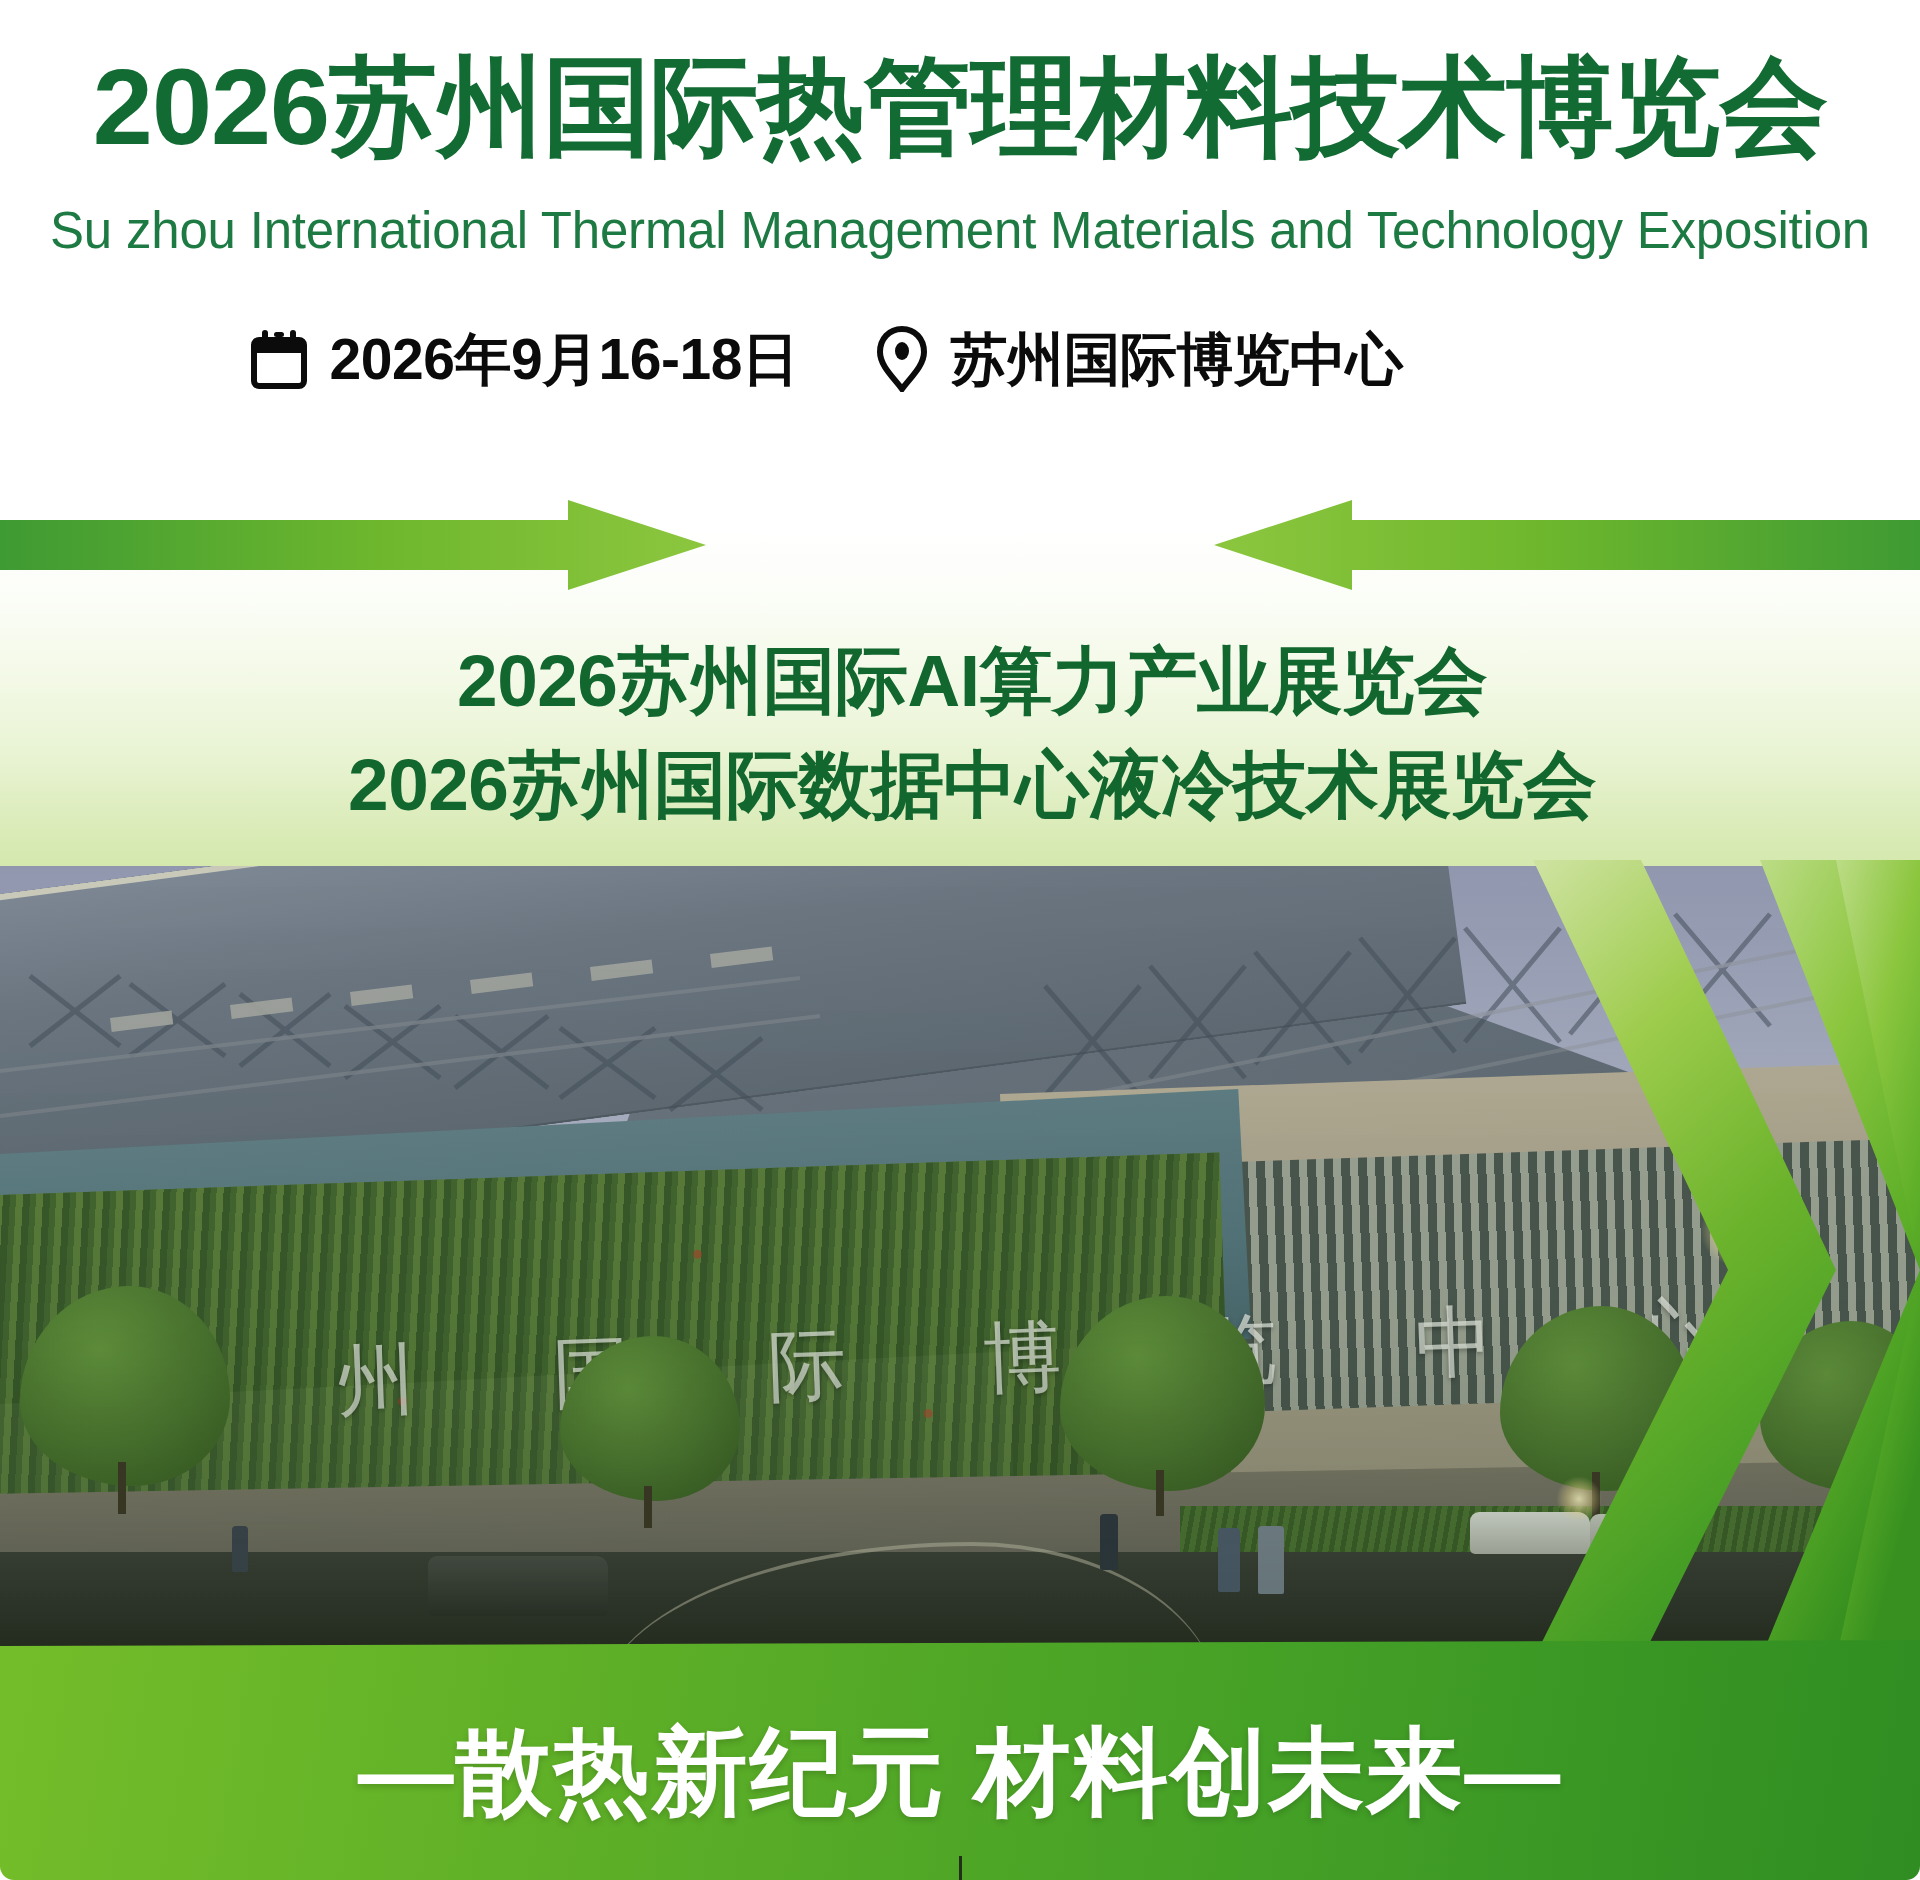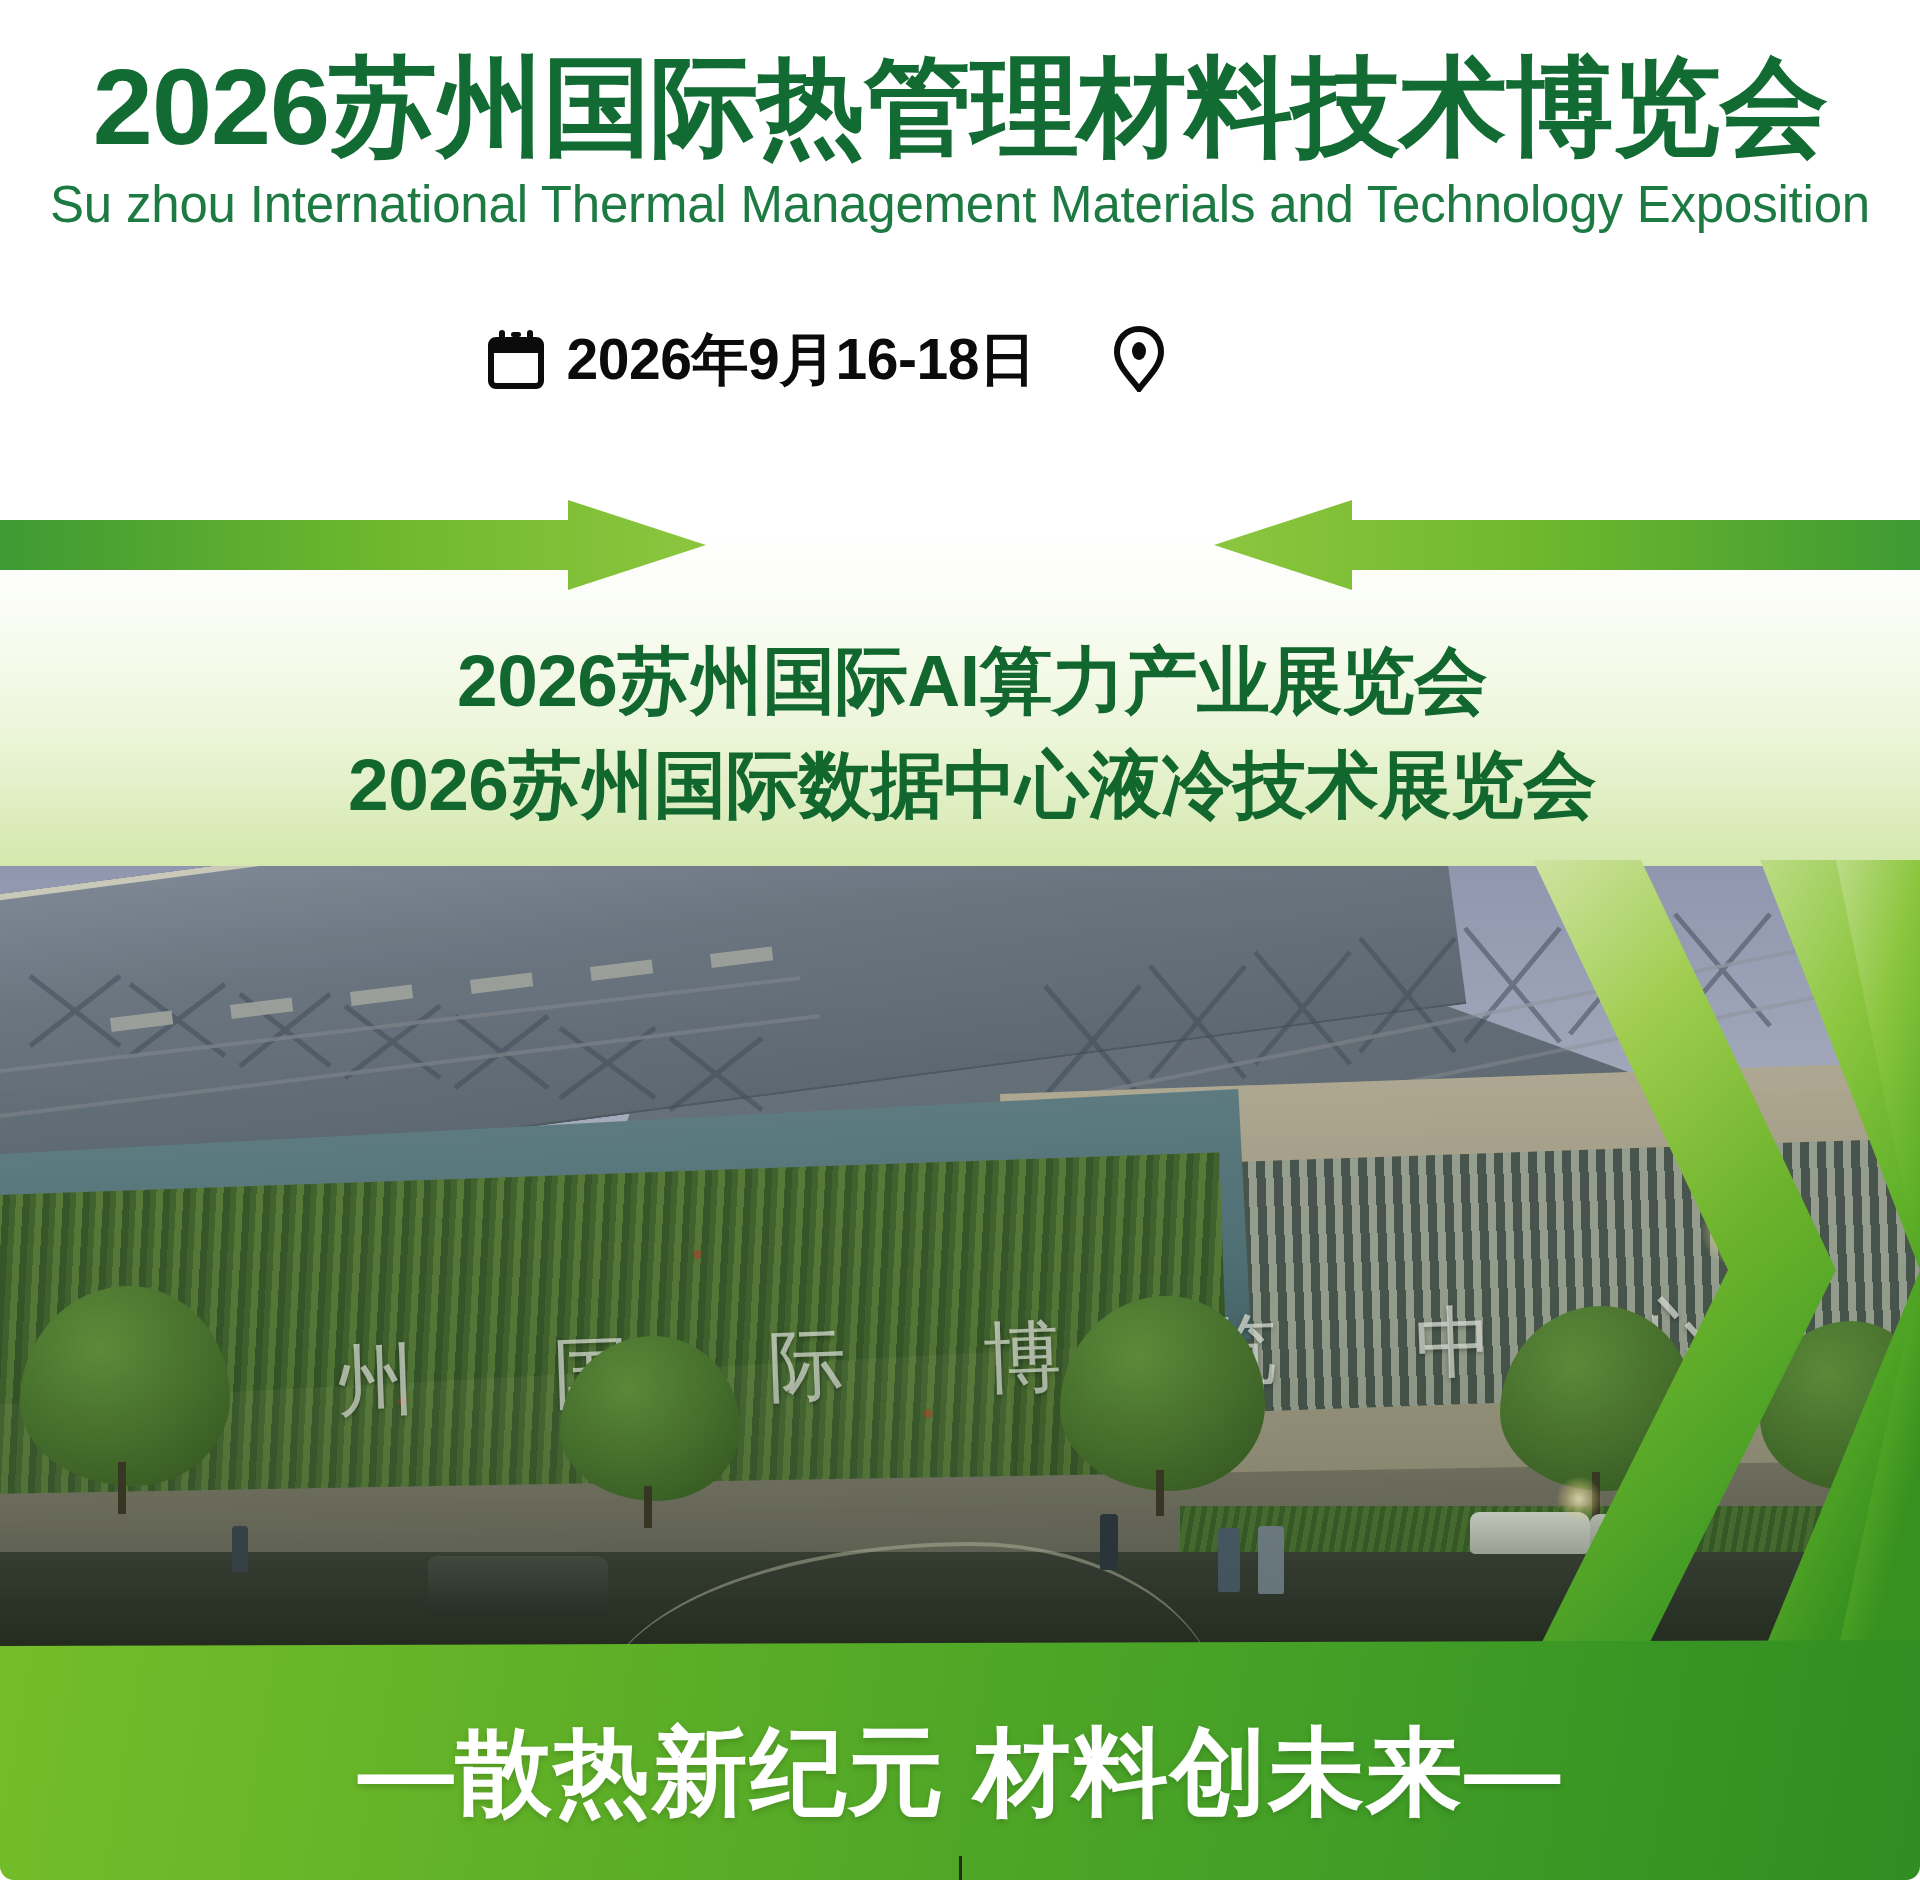--- a/index.html
+++ b/index.html
@@ -48,21 +48,21 @@
     font-size: 108px;
     line-height: 122px;
     font-weight: 700;
     color: #136b34;
     letter-spacing: -1px;
     white-space: nowrap;
     font-family: "Liberation Sans", "DejaVu Sans", sans-serif;
   }
   .main-title-en {
     position: absolute;
-    left: 0; top: 176px;
+    left: 0; top: 202px;
     width: 1920px;
     font-size: 51px;
     line-height: 58px;
     font-weight: 400;
     color: #1d7a43;
     letter-spacing: -0.2px;
     white-space: nowrap;
     font-family: "Liberation Sans", "DejaVu Sans", sans-serif;
   }
 
@@ -363,20 +363,21 @@
       <span class="meta-text">2026年9月16-18日</span>
     </div>
 
     <div class="meta-item">
       <span>
         <svg class="icon-svg" width="52" height="66" viewBox="0 0 52 66" aria-hidden="true">
           <path d="M26 3 C13 3 4 13 4 26 C4 40 18 52 26 63 C34 52 48 40 48 26 C48 13 39 3 26 3 Z" fill="none" stroke="#0b0b0b" stroke-width="6"></path>
           <ellipse cx="26" cy="25" rx="7" ry="9" fill="#0b0b0b"></ellipse>
         </svg>
       </span>
+      <span class="meta-text">苏州国际博览中心</span>
     </div>
 
   </div>
 
   <div class="arrow-band">
     <svg width="1920" height="96" viewBox="0 0 1920 96" aria-hidden="true">
       <defs>
         <linearGradient id="gradArrowL" x1="0" y1="0" x2="1" y2="0">
           <stop offset="0%" stop-color="#3e9a33"></stop>
           <stop offset="55%" stop-color="#6fb82d"></stop>

